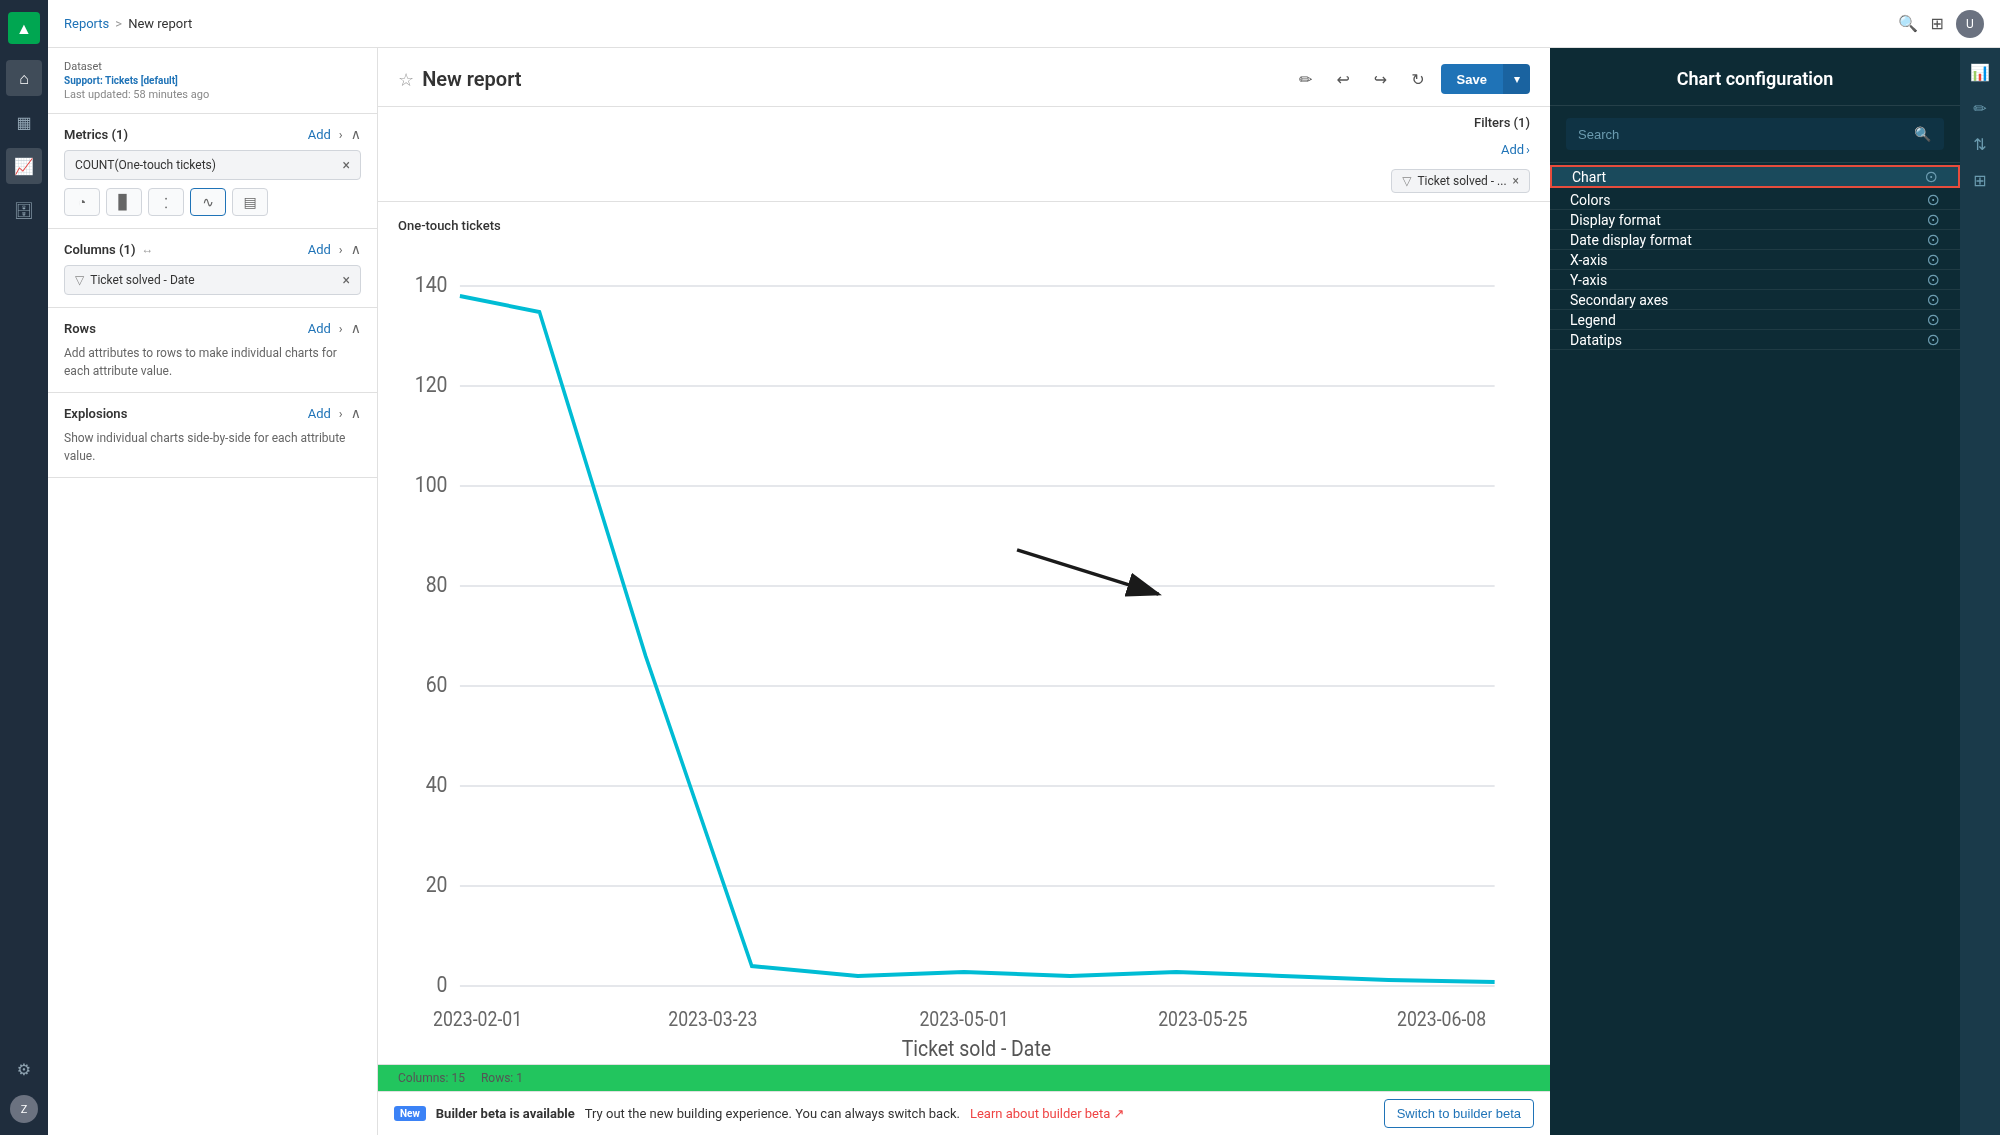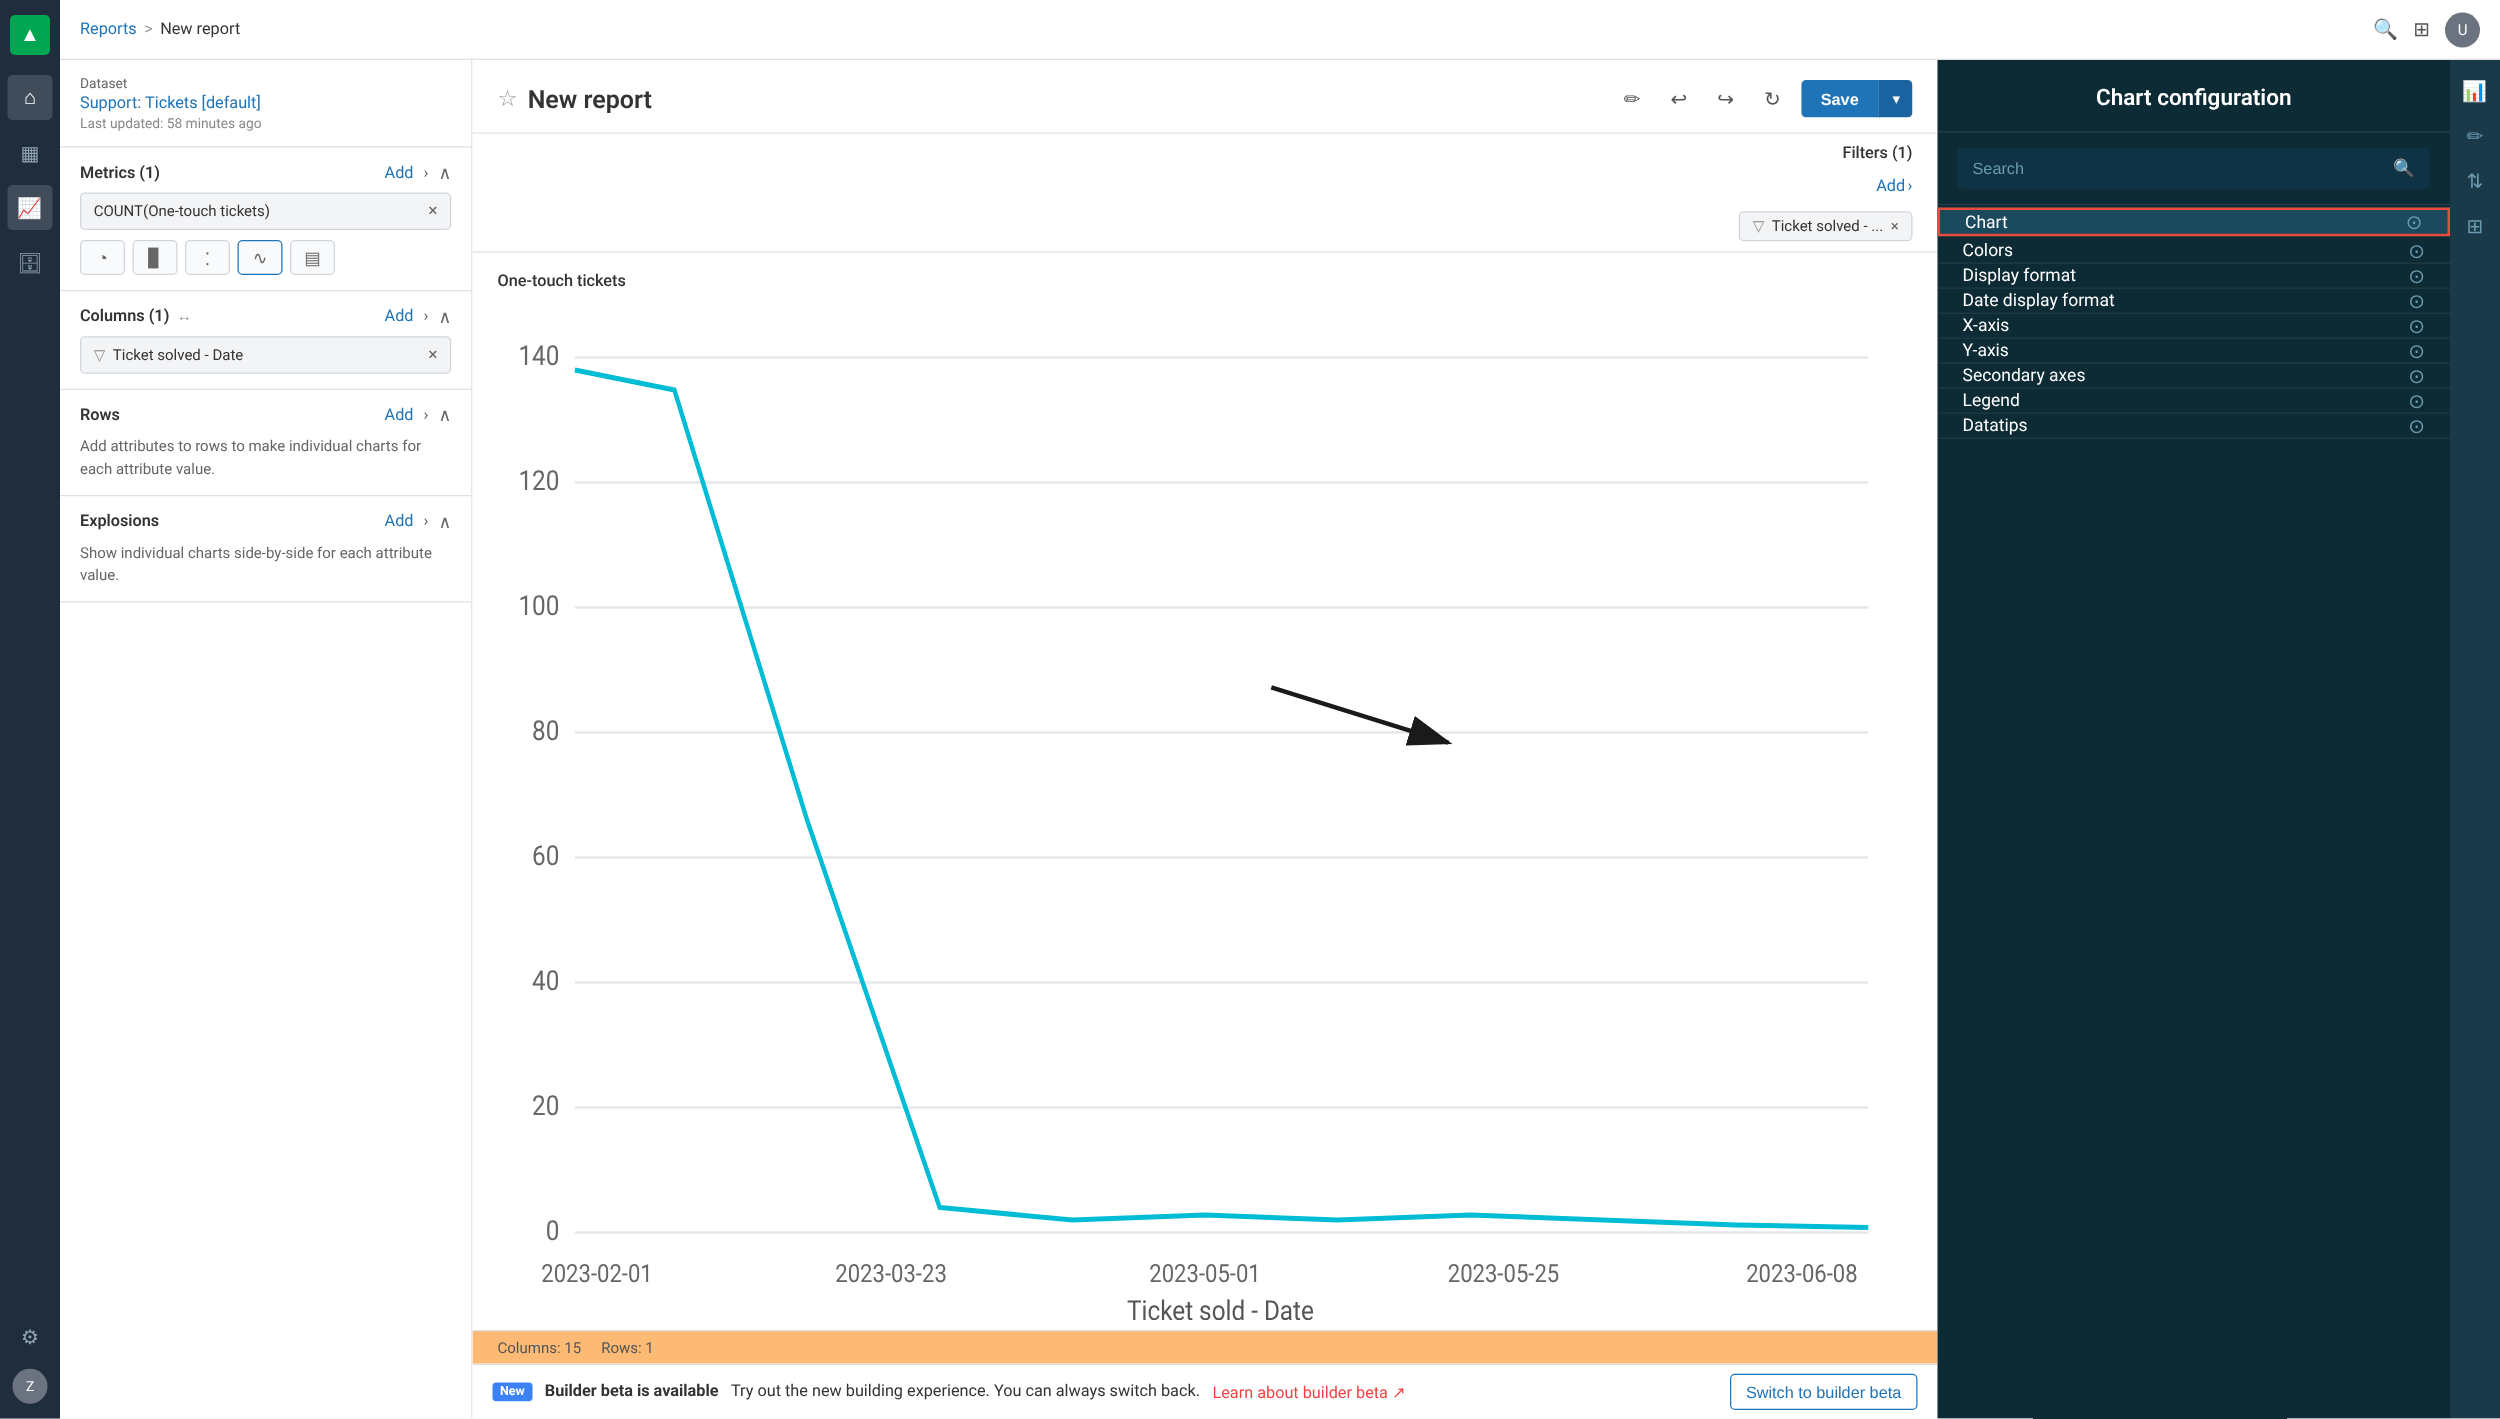--- a/index.html
+++ b/index.html
@@ -85,21 +85,21 @@
       display: flex;
       flex-direction: column;
       overflow-y: auto;
       flex-shrink: 0;
     }
     .dataset-info {
       padding: 12px 16px;
       border-bottom: 1px solid #e0e0e0;
     }
     .dataset-label { font-size: 11px; color: #666; margin-bottom: 2px; }
-    .dataset-name { font-size: 13px; font-weight: 400; color: #1f73b7; }
+    .dataset-name { font-size: 10px; font-weight: 700; color: #1f73b7; }
     .dataset-updated { font-size: 11px; color: #888; margin-top: 2px; }
 
     .sidebar-section {
       border-bottom: 1px solid #e0e0e0;
       padding: 12px 16px;
     }
     .sidebar-section-header {
       display: flex; align-items: center; justify-content: space-between;
       margin-bottom: 8px;
     }
@@ -201,21 +201,21 @@
     
     .chart-svg {
       width: 100%;
       height: 100%;
     }
 
     
     .bottom-bar {
       padding: 6px 20px;
       border-top: 1px solid #e0e0e0;
-      background: #fdba74;
+      background: #22c55e;
       display: flex; align-items: center; gap: 16px;
     }
     .bottom-stat { font-size: 12px; color: #555; }
 
     
     .beta-banner {
       height: 44px;
       background: white;
       border-top: 1px solid #e0e0e0;
       display: flex; align-items: center; padding: 0 16px;

